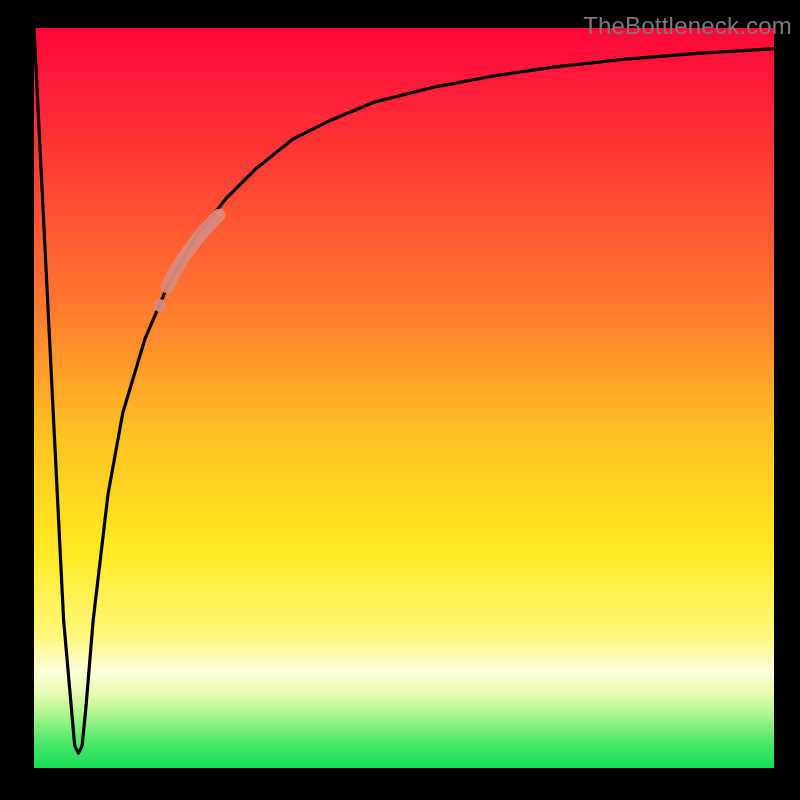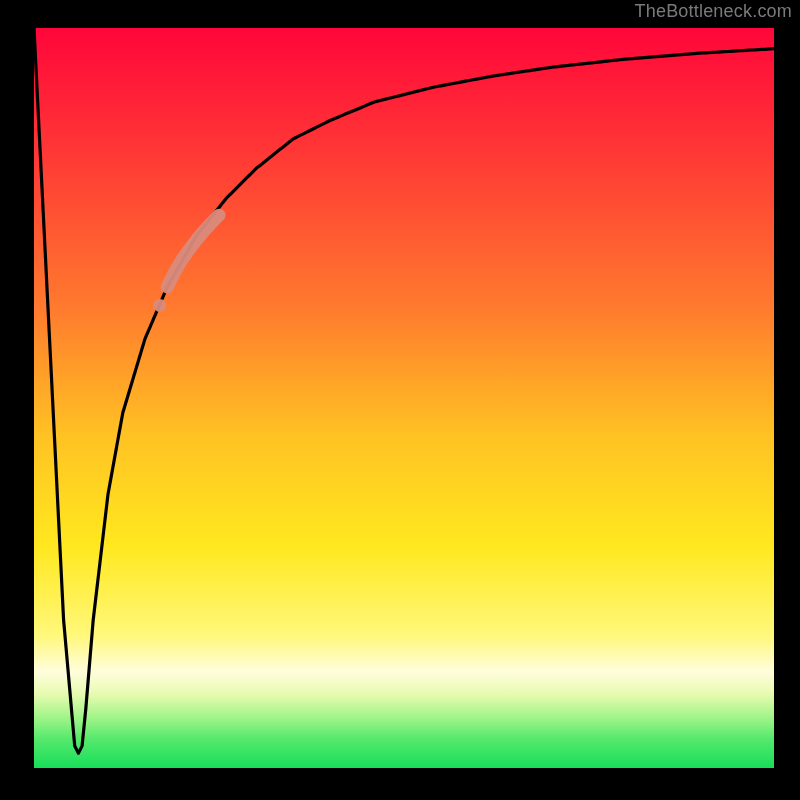--- a/index.html
+++ b/index.html
@@ -11,24 +11,24 @@
     font-family: Arial, Helvetica, sans-serif;
     overflow: hidden;
   }
   .wrap {
     position: relative;
     width: 800px;
     height: 800px;
   }
   .watermark {
     position: absolute;
-    top: 1px;
+    top: 12px;
     right: 8px;
     color: #7a7a7a;
-    font-size: 18px;
+    font-size: 24px;
     font-weight: 500;
     letter-spacing: 0.2px;
     z-index: 5;
   }
   .plot-area {
     position: absolute;
     left: 34px;
     top: 28px;
     width: 740px;
     height: 740px;

